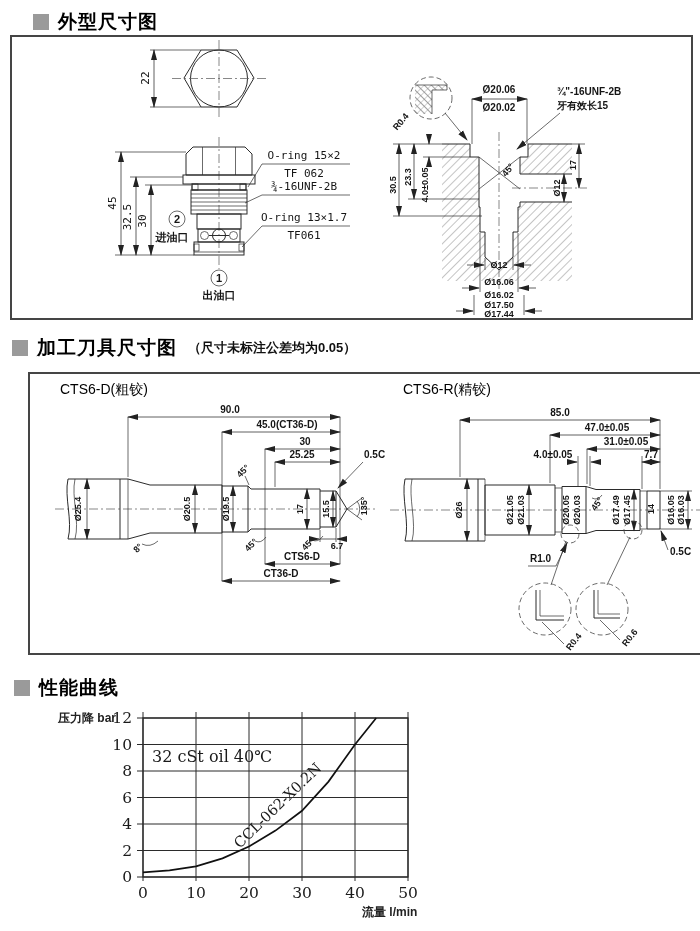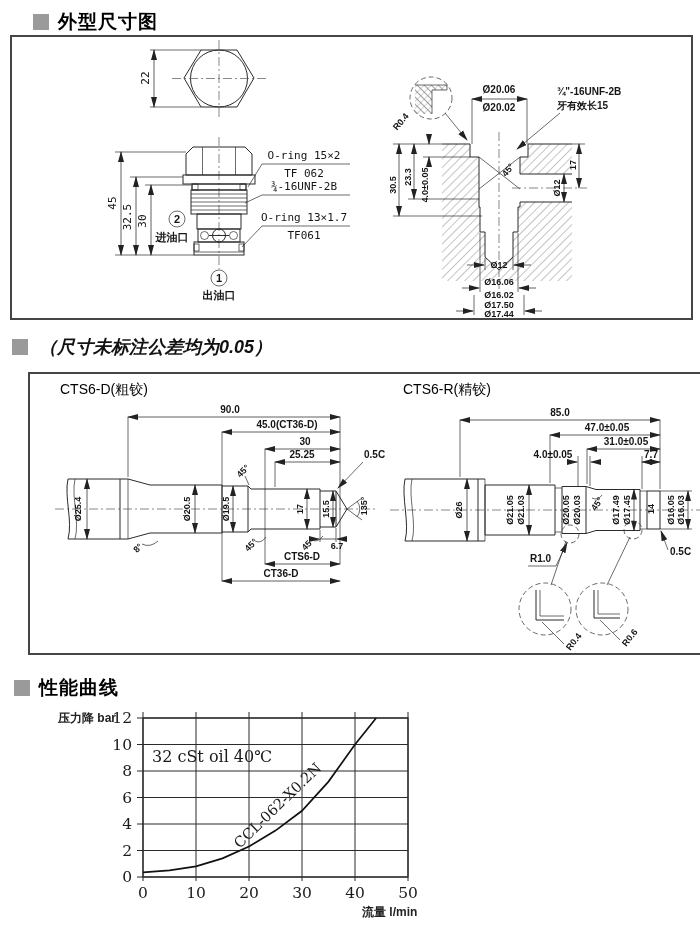--- a/index.html
+++ b/index.html
@@ -1,21 +1,21 @@
 <!DOCTYPE html>
 <html><head>
 <meta charset="utf-8">
 <style>
   html,body{margin:0;padding:0;background:#fff;}
   .page{position:relative;width:700px;height:931px;background:#ffffff;overflow:hidden;
         font-family:"Liberation Sans",sans-serif;}
   .hdr{position:absolute;display:flex;align-items:center;gap:9px;}
   .hdr .sq{width:16px;height:16px;background:#9a9a9a;flex:0 0 auto;}
   .hdr .t{font-weight:bold;font-size:19px;color:#000;letter-spacing:1px;white-space:nowrap;}
-  .hdr .note{font-weight:bold;font-size:18px;color:#111;margin-left:2px;white-space:nowrap;font-style:italic;}
+  .hdr .note{font-weight:bold;font-size:13px;color:#111;margin-left:2px;white-space:nowrap;}
   .box{position:absolute;border:2px solid #454545;background:#fff;box-sizing:border-box;}
   svg{display:block;}
   
   .ln{stroke:#2b2b2b;stroke-width:1;fill:none;}
   .thin{stroke:#2b2b2b;stroke-width:0.7;fill:none;}
   .cl{stroke:#555;stroke-width:0.7;fill:none;stroke-dasharray:9 3 2 3;}
   .dsh{stroke:#444;stroke-width:0.8;fill:none;stroke-dasharray:5 3;}
   .dim{stroke:#2b2b2b;stroke-width:0.75;fill:none;}
   .hatchfill{fill:url(#h1);stroke:none;}
   .xhatchfill{fill:url(#h2);stroke:none;}
@@ -221,20 +221,21 @@
       <text class="lbl-s" x="487" y="271" text-anchor="middle">Ø17.50</text>
       <line class="dim" x1="444" y1="274" x2="461" y2="274" marker-end="url(#ar1)"></line>
       <line class="dim" x1="530" y1="274" x2="513" y2="274" marker-end="url(#ar1)"></line>
       <text class="lbl-s" x="487" y="280" text-anchor="middle">Ø17.44</text>
     </g>
   </svg>
   </div>
 
   <div class="hdr" style="left:12px;top:335px;">
     <div class="sq"></div>
+    <div class="t">加工刀具尺寸图</div>
     <div class="note">（尺寸未标注公差均为0.05）</div>
   </div>
 
   <div class="box" style="left:28px;top:372px;width:683px;height:283px;">
   <svg width="679" height="279" viewBox="0 0 679 279">
     <defs>
       <marker id="ar2" orient="auto-start-reverse" markerUnits="userSpaceOnUse" markerWidth="11" markerHeight="8" refX="10" refY="3" viewBox="0 0 11 6">
         <path d="M0,0 L11,3 L0,6 z" fill="#222"></path>
       </marker>
     </defs>

